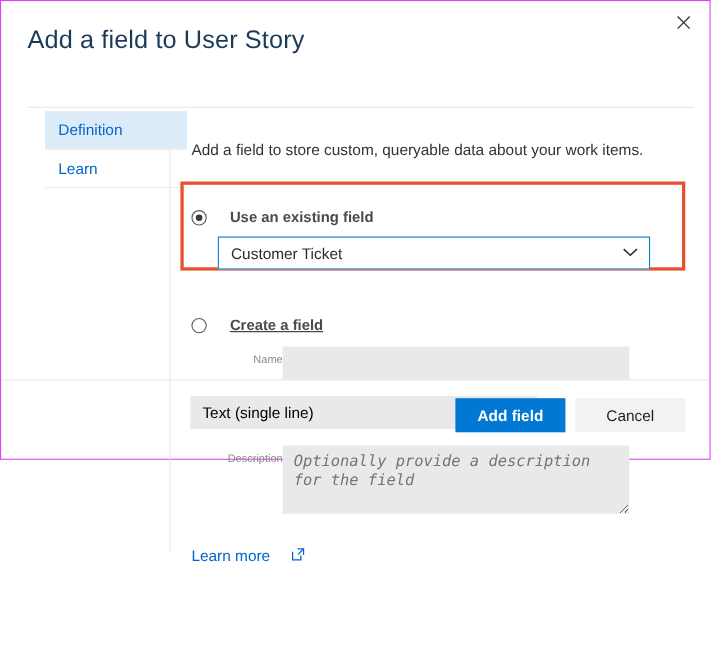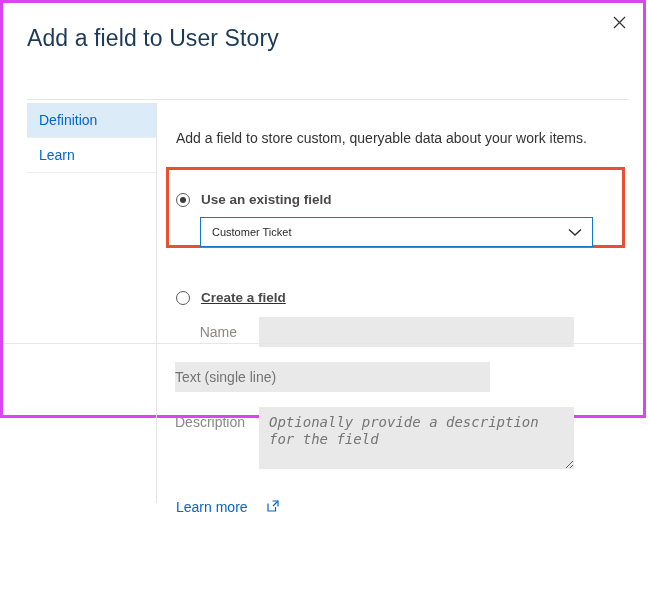--- a/index.html
+++ b/index.html
@@ -13,21 +13,21 @@
     font-family: "Liberation Sans", sans-serif;
     color: #323130;
     overflow: hidden;
   }
 
   .dialog {
     position: relative;
     width: 646px;
     height: 418px;
     background: #ffffff;
-    border: 3px solid #d946ef;
+    border: 1px solid #d946ef;
     box-sizing: border-box;
   }
 
   
   .dlg-header {
     position: relative;
     height: 97px;
   }
   .dlg-title {
     position: absolute;
@@ -83,20 +83,21 @@
     position: relative;
     height: 35px;
     line-height: 35px;
     padding-left: 12px;
     font-size: 14px;
     color: #0066cc;
     cursor: pointer;
     border-bottom: 1px solid #ededed;
     box-sizing: border-box;
     width: 129px;
+    margin-left: 16px;
   }
   .side-item.selected {
     background: #dcebf8;
   }
 
   
   .content {
     position: absolute;
     left: 172px;
     top: 12px;
@@ -117,21 +118,21 @@
     width: 459px;
     height: 81px;
     border: 3px solid #e8502f;
     box-sizing: border-box;
     pointer-events: none;
   }
 
   .radio-row {
     display: flex;
     align-items: center;
-    gap: 11px;
+    gap: 21px;
   }
   .radio-row.existing { margin-top: 46px; margin-left: 1px; }
   .radio-row.create   { margin-top: 43px; margin-left: 1px; text-decoration: underline; }
 
   .radio {
     width: 14px;
     height: 14px;
     border-radius: 50%;
     border: 1px solid #5a5a5a;
     background: #ffffff;
@@ -165,21 +166,21 @@
     width: 393px;
     height: 30px;
     border: 1px solid #0f79c4;
     background: #ffffff;
     box-sizing: border-box;
     display: flex;
     align-items: center;
     cursor: pointer;
   }
   .dropdown-value {
-    font-size: 11px;
+    font-size: 14px;
     color: #2b2b2b;
     padding-left: 11px;
   }
   .dropdown-chevron {
     position: absolute;
     right: 10px;
     top: 50%;
     transform: translateY(-50%);
     display: block;
   }
@@ -189,23 +190,22 @@
     margin-top: 12px;
   }
   .form-row {
     display: flex;
     align-items: flex-start;
     margin-bottom: 15px;
   }
   .form-label {
     width: 84px;
     text-align: right;
-    font-size: 14px;
+    font-size: 10px;
     color: #8a8886;
-    padding-right: 22px;
     padding-top: 7px;
     box-sizing: border-box;
     flex: 0 0 auto;
   }
   .form-input {
     width: 315px;
     height: 30px;
     background: #e9e9e9;
     border: none;
     box-sizing: border-box;
@@ -214,22 +214,23 @@
     height: 62px;
     padding: 7px 10px;
     font-size: 14px;
     font-style: italic;
     color: #8f8f8f;
     line-height: 1.2;
   }
   .form-input.select {
     display: flex;
     align-items: center;
-    font-size: 14px;
-    color: #737373;
+    padding-left: 11px;
+    font-size: 14px;
+    color: #000000;
   }
 
   .learn-more {
     margin-top: 15px;
     margin-left: 1px;
     display: inline-flex;
     align-items: center;
     gap: 19px;
     font-size: 14px;
     color: #0066cc;
@@ -369,15 +370,19 @@
             <path d="M11 1 L6 6" stroke="#0066cc" stroke-width="1.2" fill="none"></path>
           </svg>
         </span>
       </a>
 
     </div>
   </div>
 
   <div class="dlg-footer">
     <div class="footer-rule"></div>
+    <div class="btn-group">
+      <button class="btn btn-primary">Add field</button>
+      <button class="btn btn-secondary">Cancel</button>
+    </div>
   </div>
 
 </div>
 
 </body></html>

